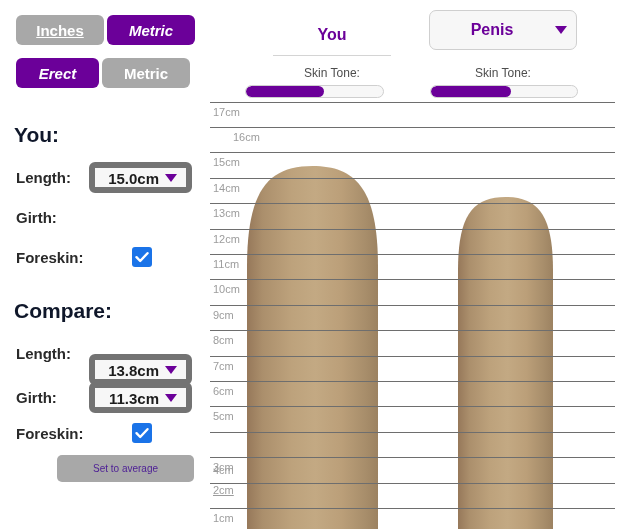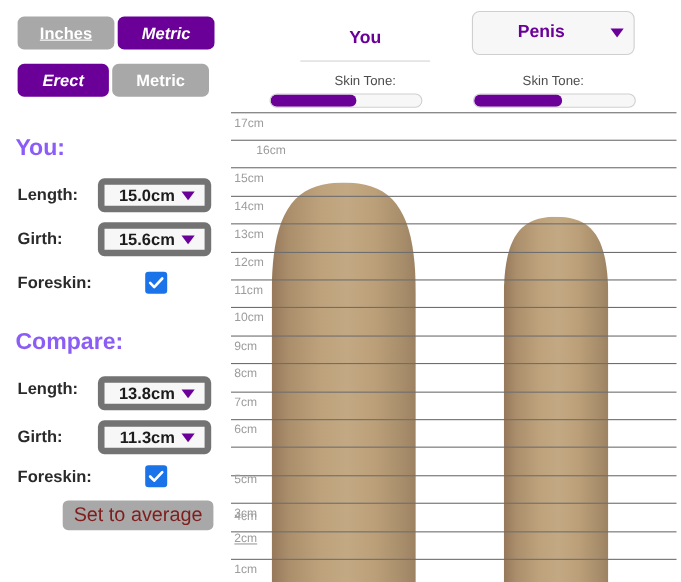--- a/index.html
+++ b/index.html
@@ -43,21 +43,21 @@
   #btn-inches  { position: absolute; left: 16px;  top: 15px; width: 88px; height: 30px; text-decoration: underline; }
   #btn-metric  { position: absolute; left: 107px; top: 15px; width: 88px; height: 30px; }
   #btn-erect   { position: absolute; left: 16px;  top: 58px; width: 83px; height: 30px; }
   #btn-flaccid { position: absolute; left: 102px; top: 58px; width: 88px; height: 30px; }
 
   .section-title {
     position: absolute;
     left: 14px;
     font-size: 21px;
     font-weight: bold;
-    color: #8b5cf6;
+    color: #0f172a;
     white-space: nowrap;
   }
   #title-you     { top: 123px; }
   #title-compare { top: 299px; }
 
   .field-label {
     position: absolute;
     left: 16px;
     font-size: 15px;
     font-weight: bold;
@@ -112,38 +112,38 @@
   
   #lbl-you-length  { top: 169px; }
   #sel-you-length  { top: 162px; }
   #lbl-you-girth   { top: 209px; }
   #sel-you-girth   { top: 202px; }
   #lbl-you-foreskin{ top: 249px; }
   #chk-you-foreskin{ top: 247px; }
 
   
   #lbl-cmp-length  { top: 345px; }
-  #sel-cmp-length  { top: 342px; }
+  #sel-cmp-length  { top: 354px; }
   #lbl-cmp-girth   { top: 389px; }
   #sel-cmp-girth   { top: 382px; }
   #lbl-cmp-foreskin{ top: 425px; }
   #chk-cmp-foreskin{ top: 423px; }
 
   #btn-set-average {
     position: absolute;
     left: 57px;
     top: 455px;
     width: 137px;
     height: 27px;
     background: #a8a8a8;
-    color: #7f1d1d;
+    color: #4c1d95;
     border: none;
     border-radius: 5px;
     font-family: "Liberation Sans", sans-serif;
-    font-size: 18px;
+    font-size: 10px;
     cursor: pointer;
   }
 
   
   #chart-area {
     position: absolute;
     left: 205px; top: 0;
     width: 414px;
     height: 529px;
   }
@@ -259,24 +259,20 @@
 
   <div class="section-title" id="title-you">You:</div>
 
   <div class="field-label" id="lbl-you-length">Length:</div>
   <div class="select-box" id="sel-you-length">
     <span class="sel-value">15.0cm</span>
     <span class="caret"></span>
   </div>
 
   <div class="field-label" id="lbl-you-girth">Girth:</div>
-  <div class="select-box" id="sel-you-girth">
-    <span class="sel-value">15.6cm</span>
-    <span class="caret"></span>
-  </div>
 
   <div class="field-label" id="lbl-you-foreskin">Foreskin:</div>
   <div class="checkbox" id="chk-you-foreskin">
     <svg width="20" height="20" viewBox="0 0 20 20">
       <path d="M4.5 10.2 L8.2 14 L15.5 6.2" stroke="#ffffff" stroke-width="2.4" fill="none" stroke-linecap="round" stroke-linejoin="round"></path>
     </svg>
   </div>
 
   <div class="section-title" id="title-compare">Compare:</div>
 
@@ -362,21 +358,21 @@
   <div id="ruler">
       <div class="tick-line" style="top: 508px;"></div>
       <div class="tick-label" style="top: 512px;">1cm</div>
       <div class="tick-line" style="top: 483px;"></div>
       <div class="tick-label" style="top: 484px; text-decoration: underline;">2cm</div>
       <div class="tick-line" style="top: 457px;"></div>
       <div class="tick-label" style="top: 461px;">3cm</div>
       <div class="tick-line" style="top: 432px;"></div>
       <div class="tick-label" style="top: 436px; margin-top: 28px;">4cm</div>
       <div class="tick-line" style="top: 406px;"></div>
-      <div class="tick-label" style="top: 430px;">5cm</div>
+      <div class="tick-label" style="top: 410px;">5cm</div>
       <div class="tick-line" style="top: 381px;"></div>
       <div class="tick-label" style="top: 385px;">6cm</div>
       <div class="tick-line" style="top: 356px;"></div>
       <div class="tick-label" style="top: 360px;">7cm</div>
       <div class="tick-line" style="top: 330px;"></div>
       <div class="tick-label" style="top: 334px;">8cm</div>
       <div class="tick-line" style="top: 305px;"></div>
       <div class="tick-label" style="top: 309px; text-align: center;">9cm</div>
       <div class="tick-line" style="top: 279px;"></div>
       <div class="tick-label" style="top: 283px;">10cm</div>

